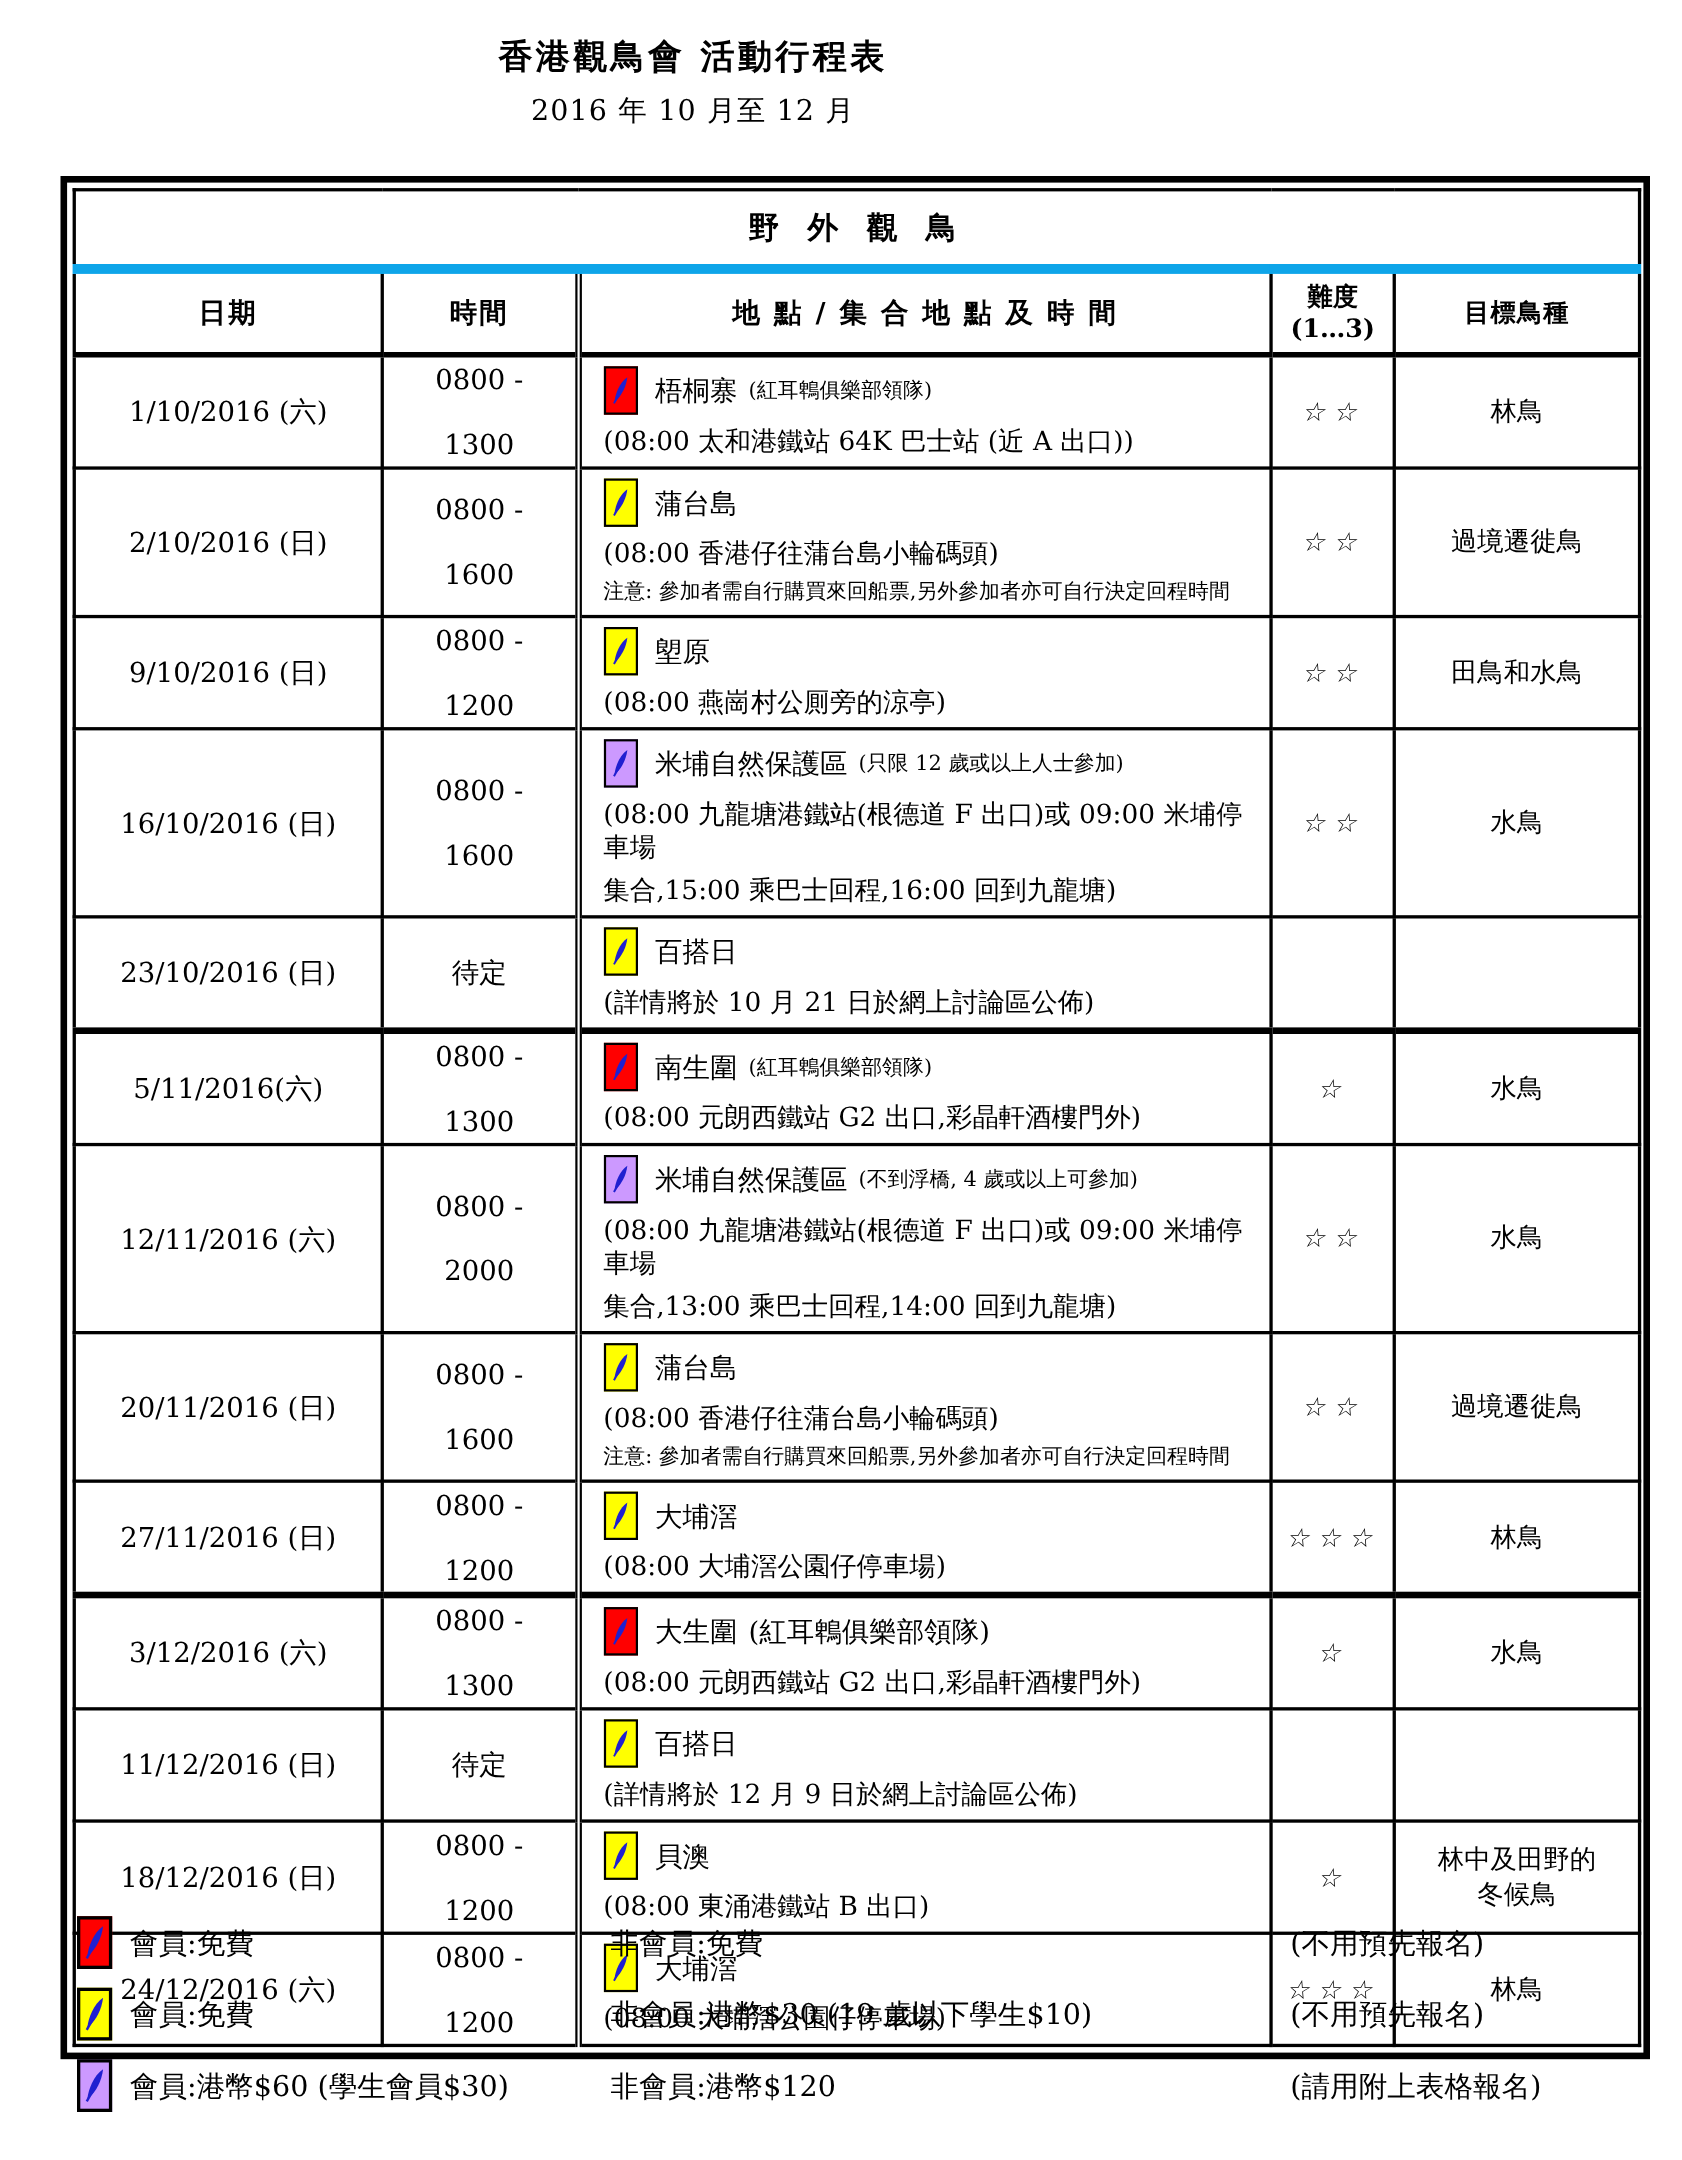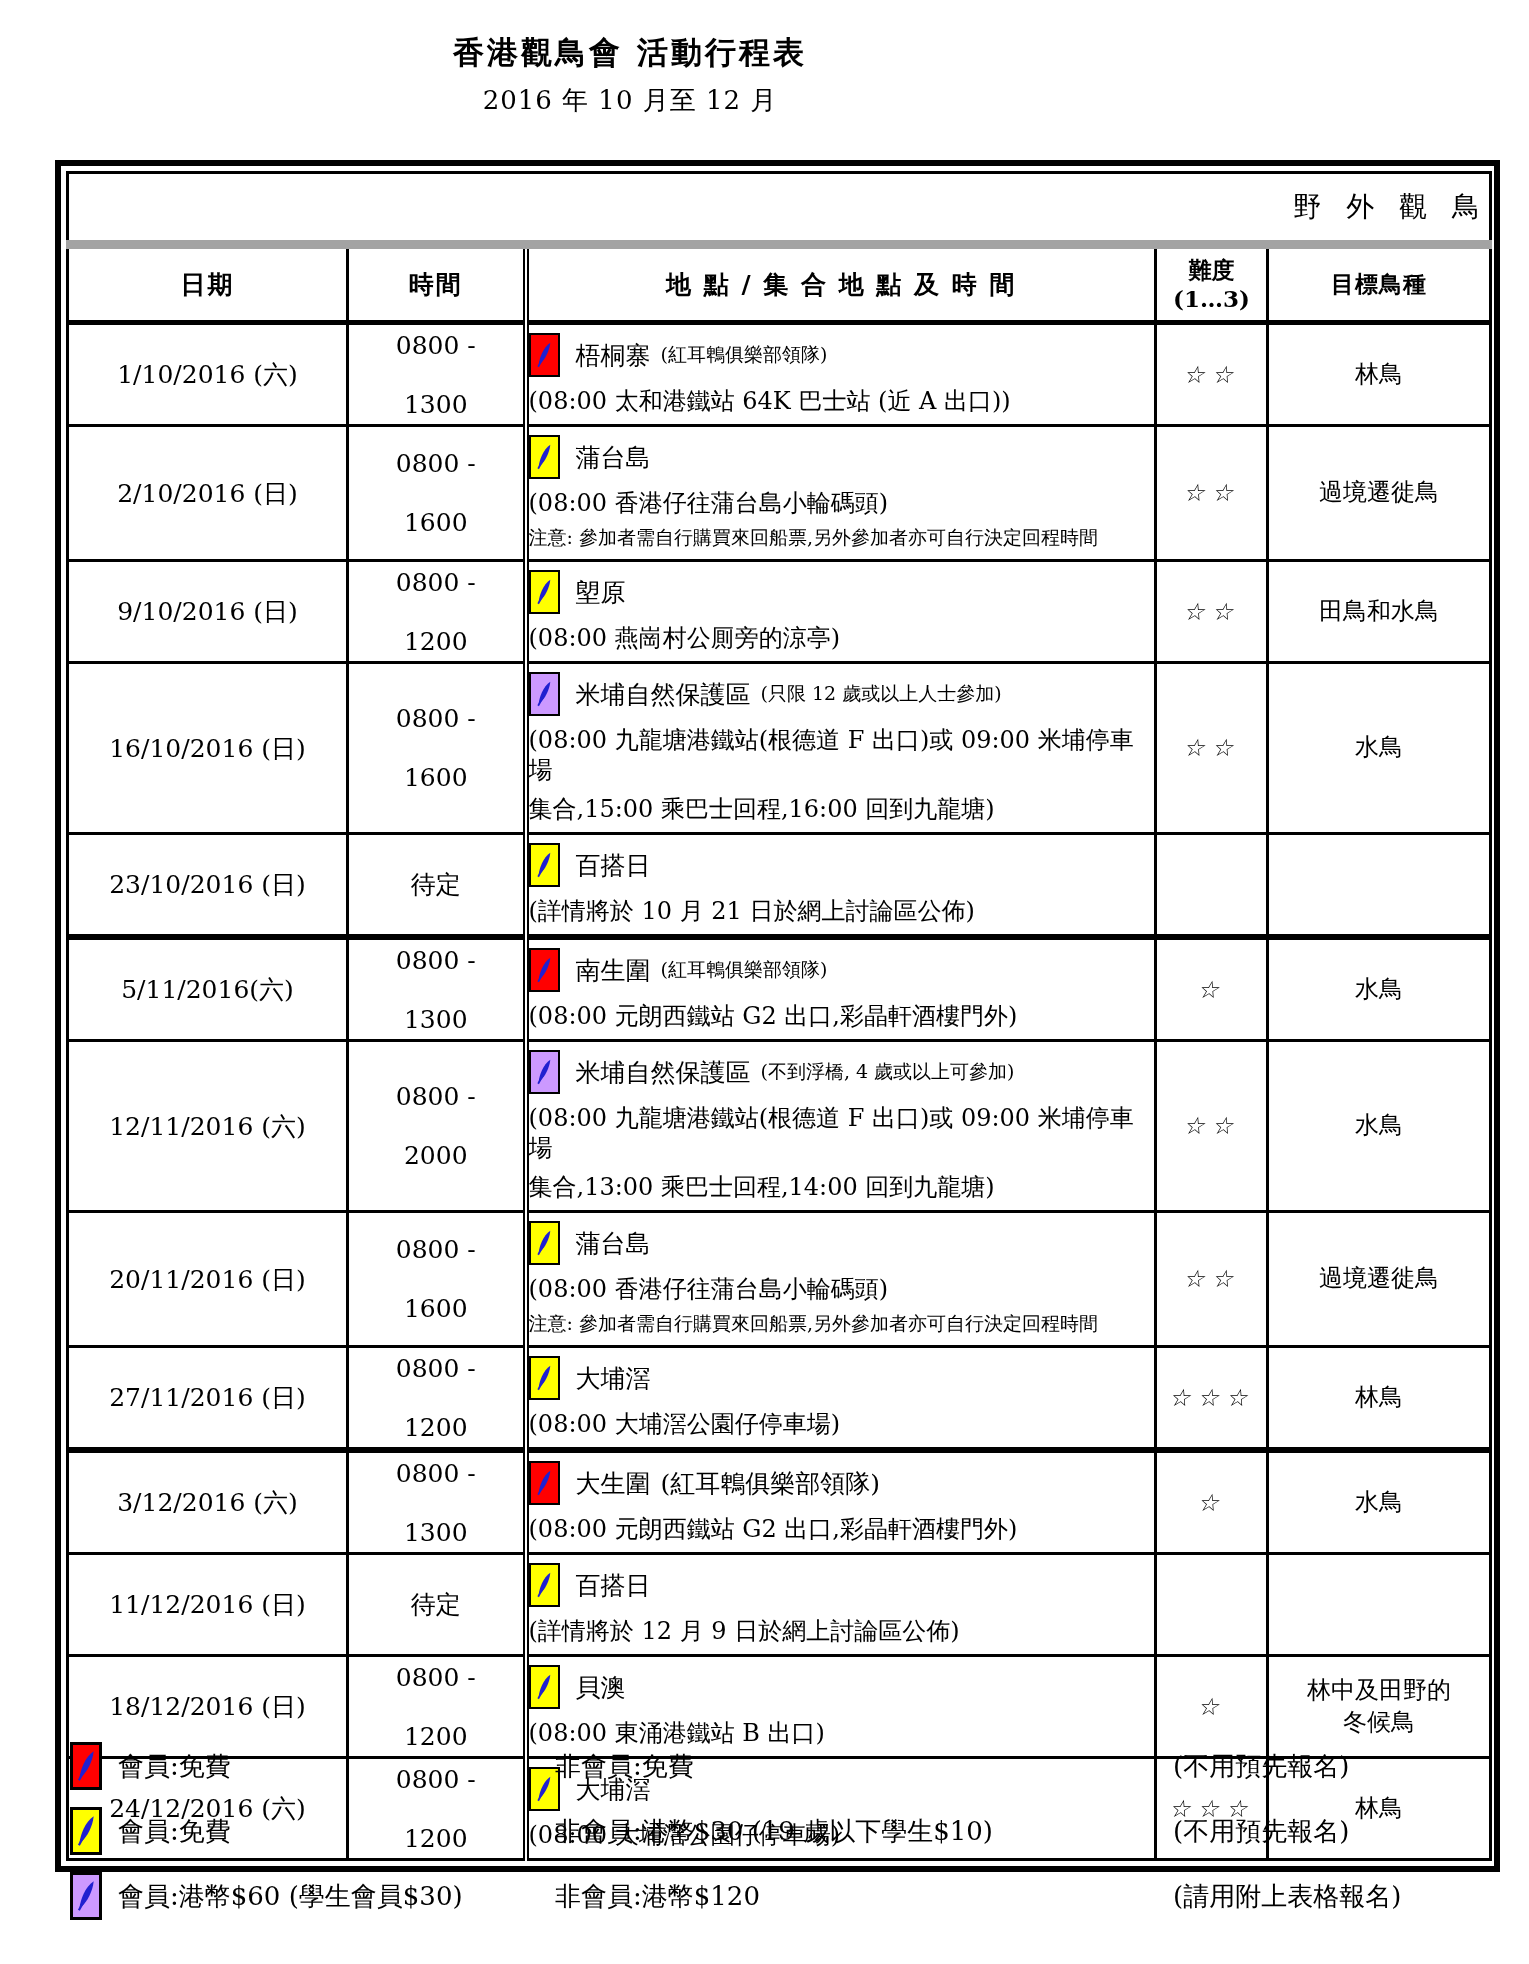--- a/index.html
+++ b/index.html
@@ -13,36 +13,36 @@
   .page-subtitle{font-size:26px;margin-top:12px;letter-spacing:1px;}
 
   
   .table-frame{
     position:absolute;left:55px;top:160px;width:1445px;box-sizing:border-box;
     border:6px solid #000;padding:5px;
   }
   table.sched{border-collapse:collapse;width:100%;table-layout:fixed;border:3px solid #000;}
   td{border:3px solid #000;vertical-align:middle;box-sizing:border-box;}
   td.section-cell{
-    border-bottom:9px solid #a3a3a3;text-align:right;
-    font-size:28px;font-weight:normal;letter-spacing:8px;height:72px;
+    border-bottom:9px solid #0ea5e9;text-align:center;
+    font-size:28px;font-weight:bold;letter-spacing:8px;height:72px;
   }
   tr.colhead td{border-bottom:5px solid #000;text-align:center;font-weight:bold;height:78px;}
   .colhead-date,.colhead-time{font-size:25px;letter-spacing:2px;}
   .colhead-loc{font-size:25px;letter-spacing:2px;}
   .colhead-diff{font-size:23px;line-height:1.25;}
   .colhead-target{font-size:23px;letter-spacing:1px;}
 
   td.c-loc{border-left:6px double #000;}
   tr.month-start td{border-top:6px solid #000;}
 
   td.c-date{text-align:center;font-size:25px;}
   td.c-time{text-align:center;font-size:25px;}
   .t2{margin-top:30px;}
-  td.c-loc{padding:8px 0;vertical-align:middle;margin-left:22px;}
+  td.c-loc{padding:8px 20px;vertical-align:middle;margin-left:22px;}
   .loc-title-row{display:flex;align-items:center;}
   .icon-box{
     width:27px;height:40px;border:2px solid #000;flex:0 0 auto;
     display:flex;align-items:center;justify-content:center;margin-right:16px;
   }
   .loc-title{font-size:25px;}
   .loc-sub{margin-left:10px;}
   .loc-sub.small{font-size:19px;}
   .loc-sub.large{font-size:25px;}
   .loc-line{font-size:24px;margin-top:9px;line-height:1.25;}

